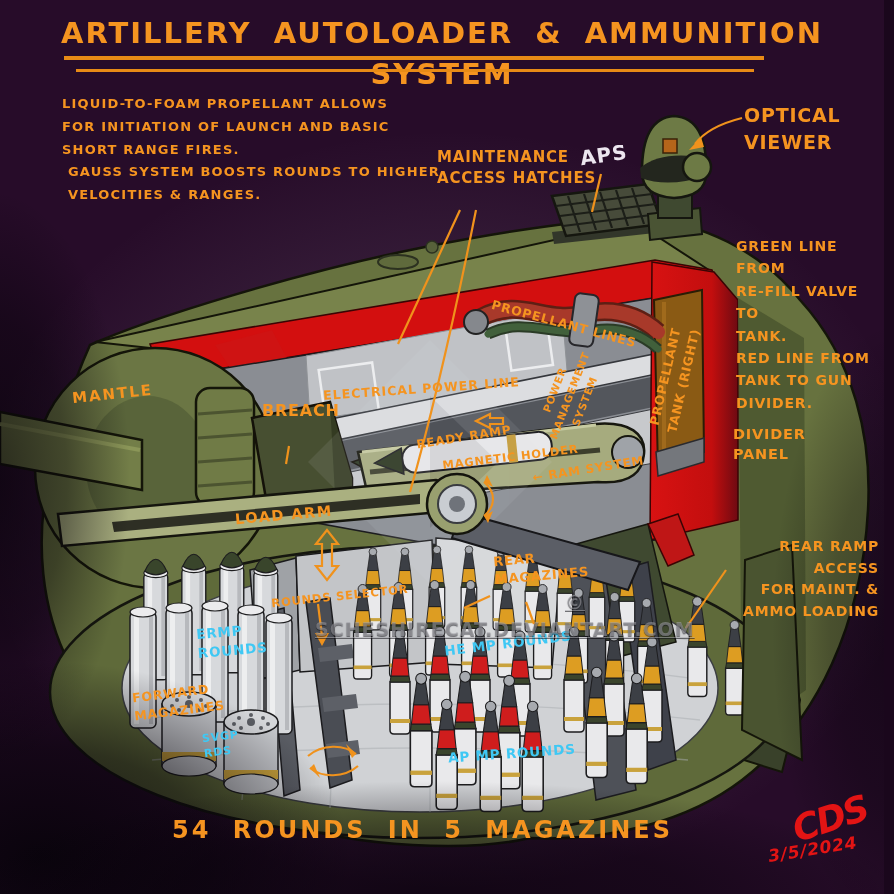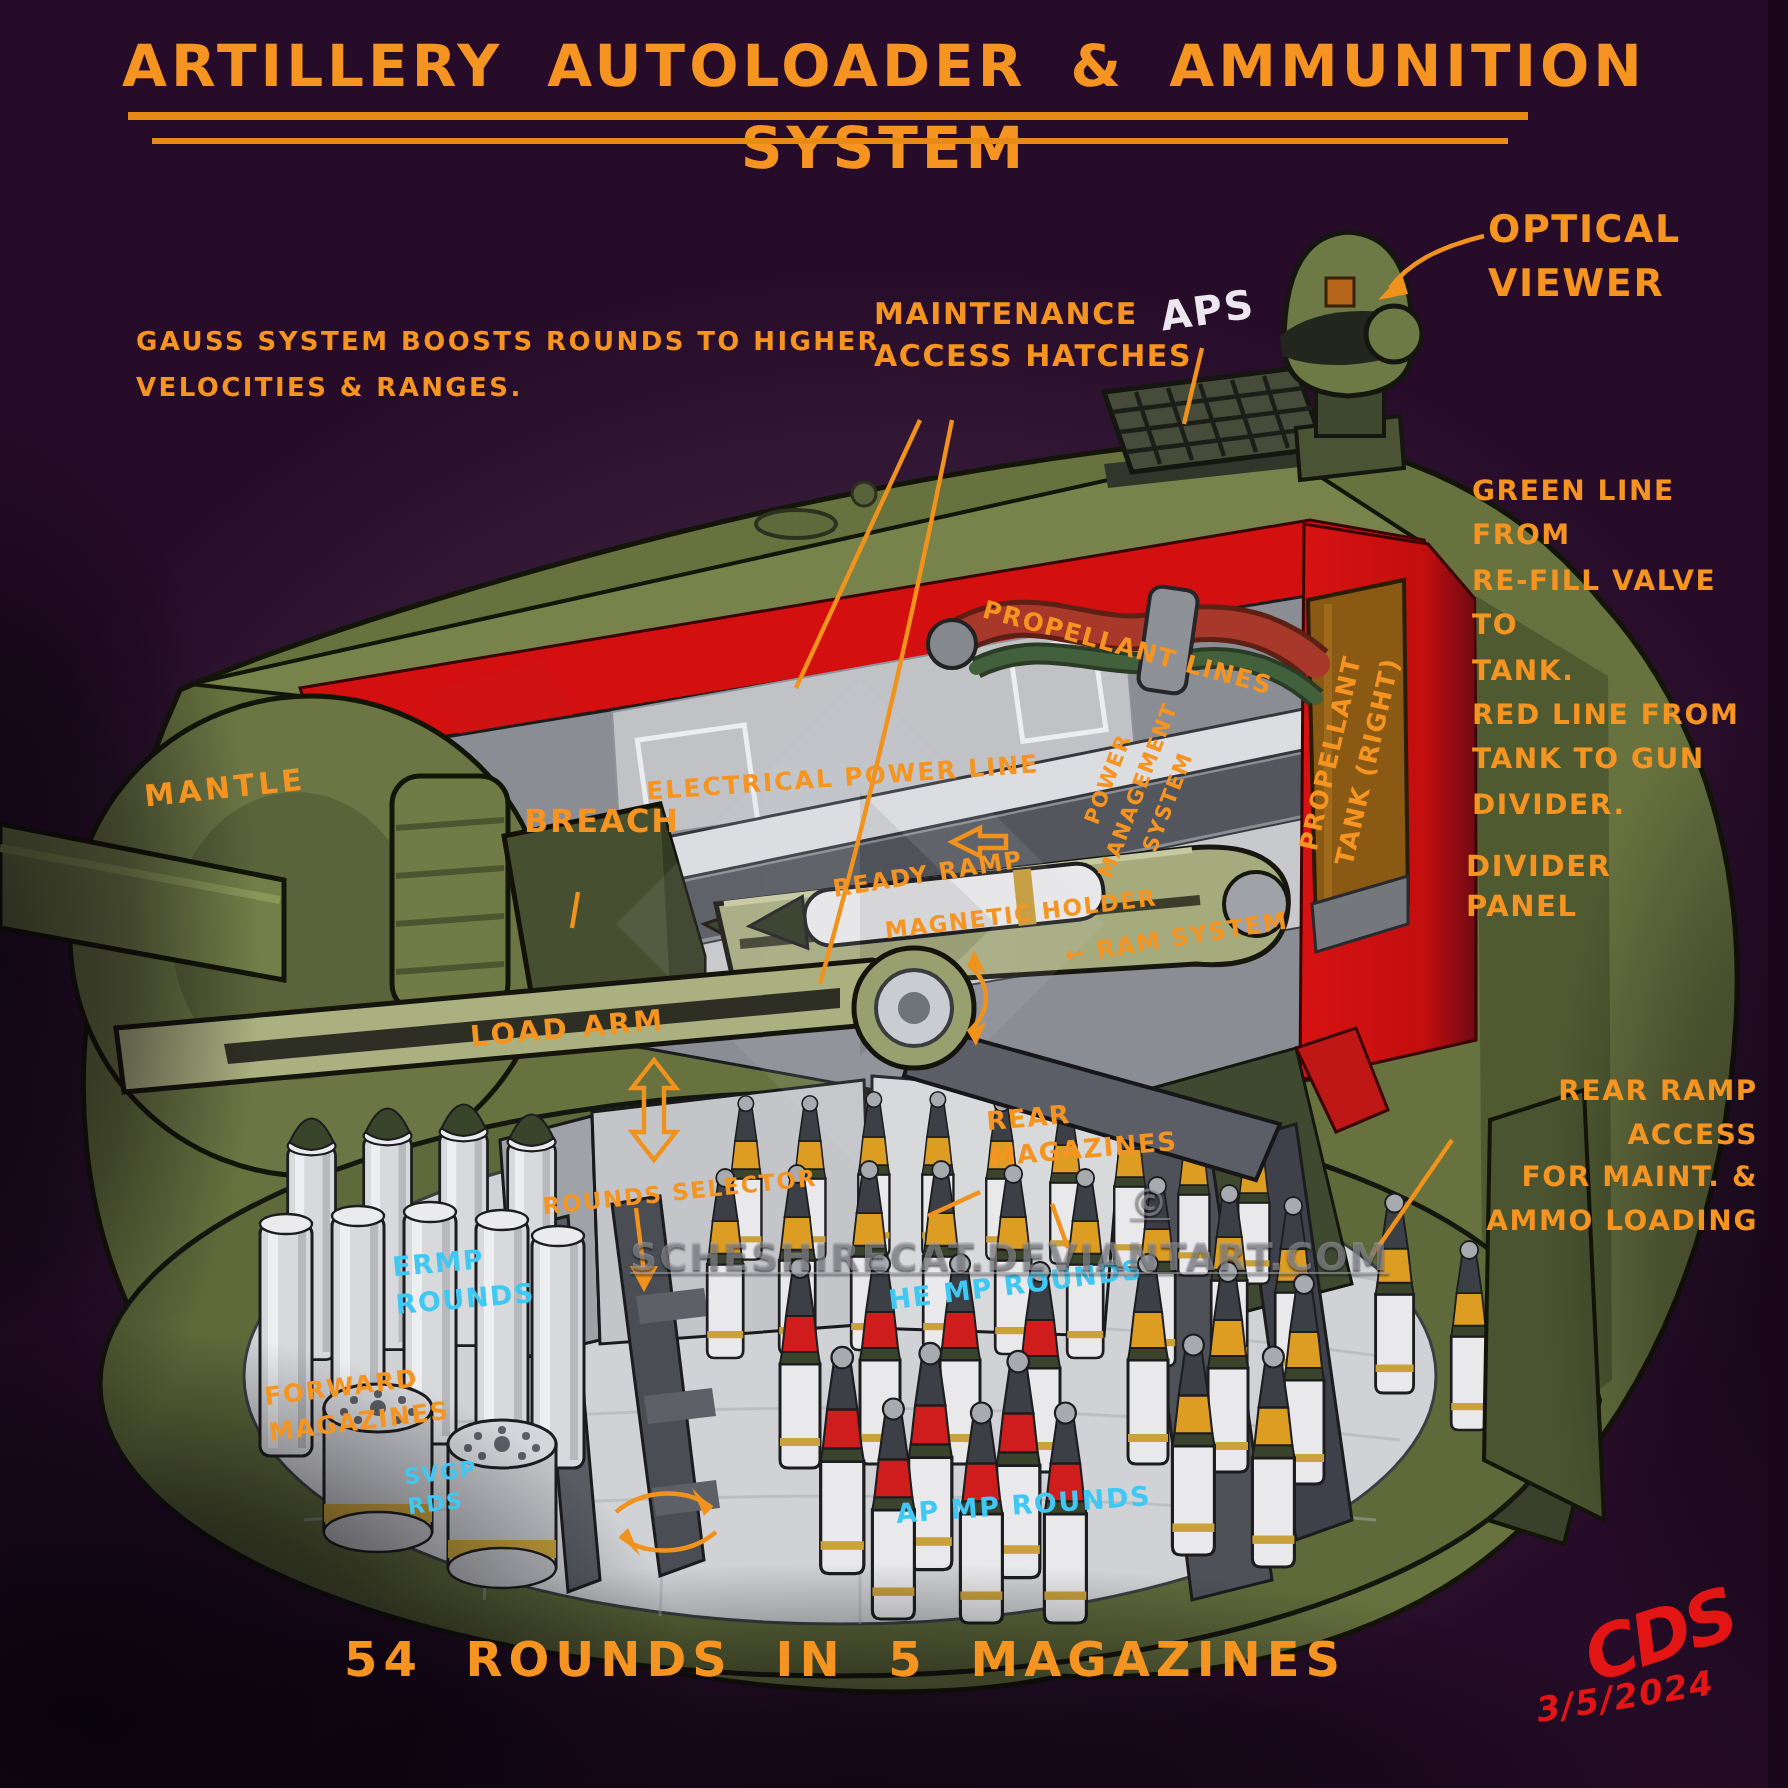--- a/index.html
+++ b/index.html
@@ -334,20 +334,23 @@
     <polygon points="356,754 346,744 352,758" fill="#f0921c" stroke="none"></polygon>
     <path d="M358,766 C344,778 322,778 310,768"></path>
     <polygon points="310,768 320,778 314,764" fill="#f0921c" stroke="none"></polygon>
   </g>
 </svg>
 
 <div class="lbl orange" id="title">ARTILLERY AUTOLOADER &amp; AMMUNITION SYSTEM</div>
 <div class="rule" id="u1"></div>
 <div class="rule" id="u2"></div>
 
+<div class="lbl orange" id="note-propellant">LIQUID-TO-FOAM PROPELLANT ALLOWS
+FOR INITIATION OF LAUNCH AND BASIC
+SHORT RANGE FIRES.</div>
 <div class="lbl orange" id="lbl-maintenance">MAINTENANCE
 ACCESS HATCHES</div>
 
 <div class="lbl orange" id="note-gauss">GAUSS SYSTEM BOOSTS ROUNDS TO HIGHER
 VELOCITIES &amp; RANGES.</div>
 <div class="lbl whitetxt" id="lbl-aps">APS</div>
 <div class="lbl orange" id="lbl-optical">OPTICAL VIEWER</div>
 <div class="lbl orange" id="note-lines">GREEN LINE FROM
 RE-FILL VALVE TO
 TANK.

